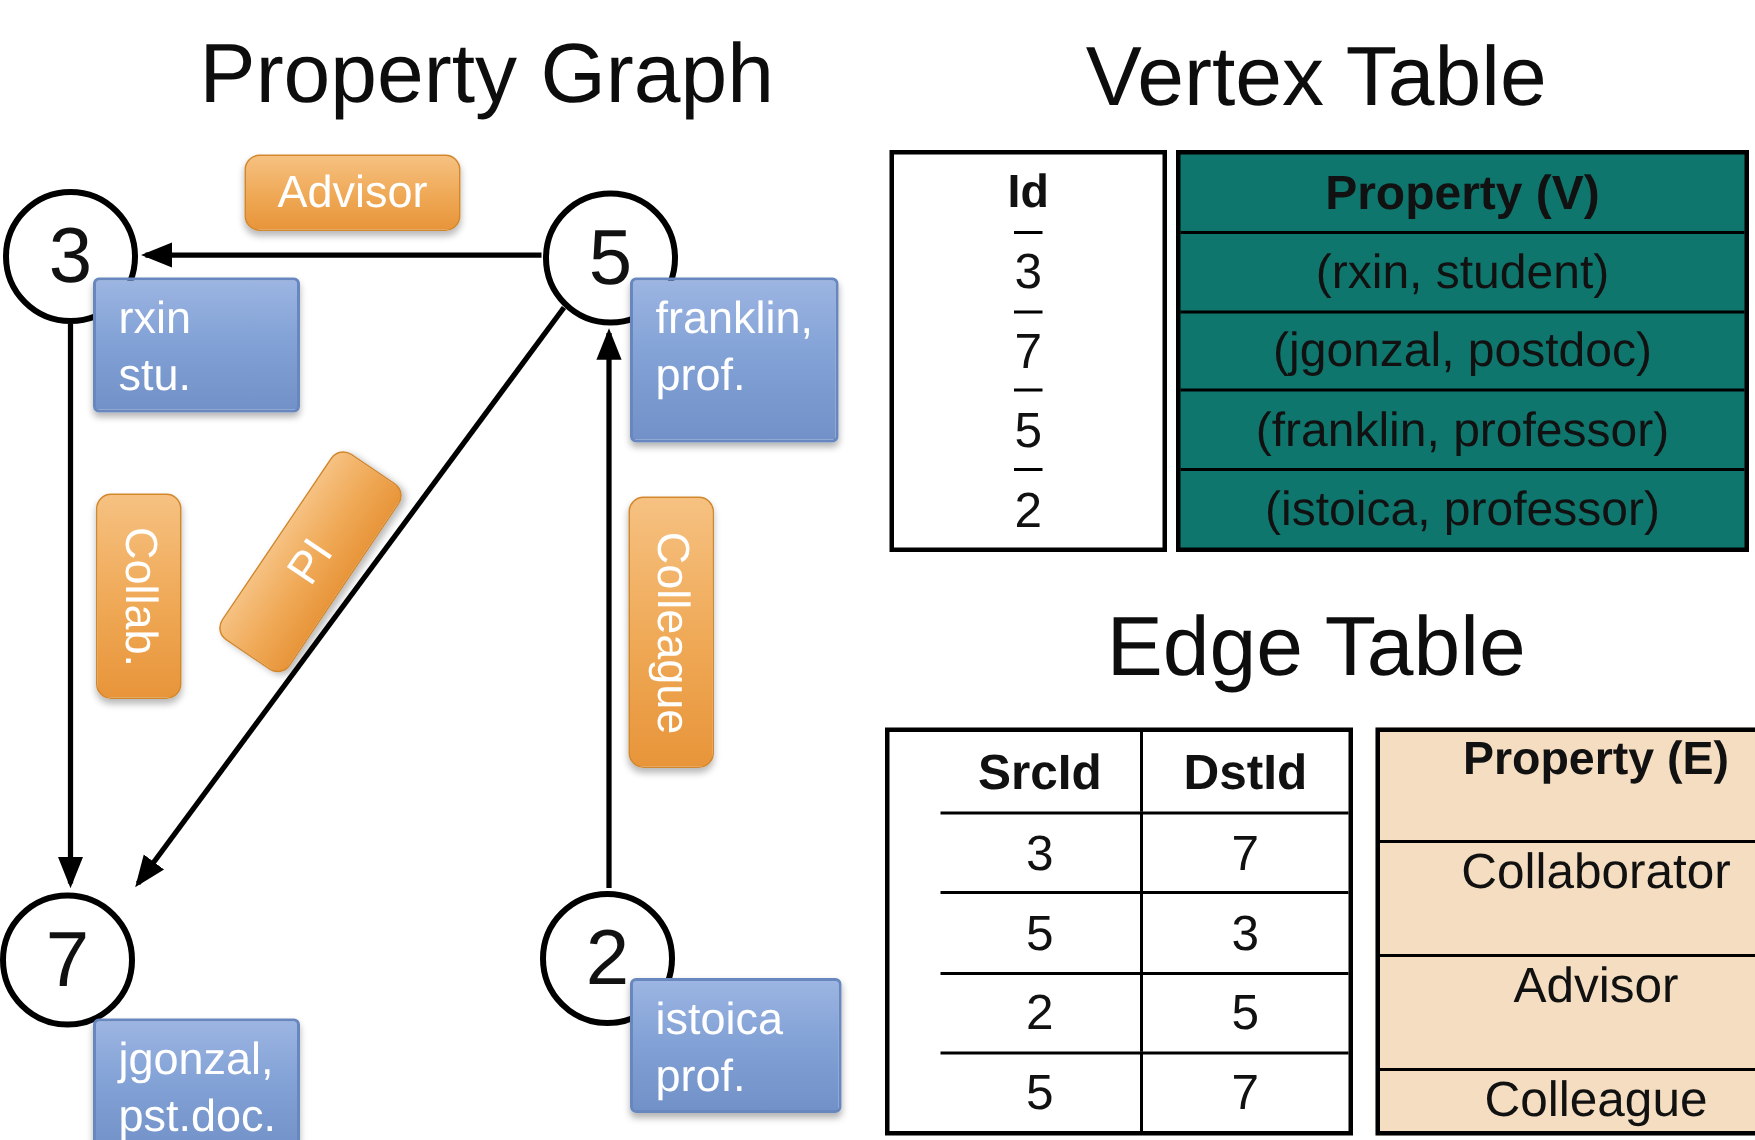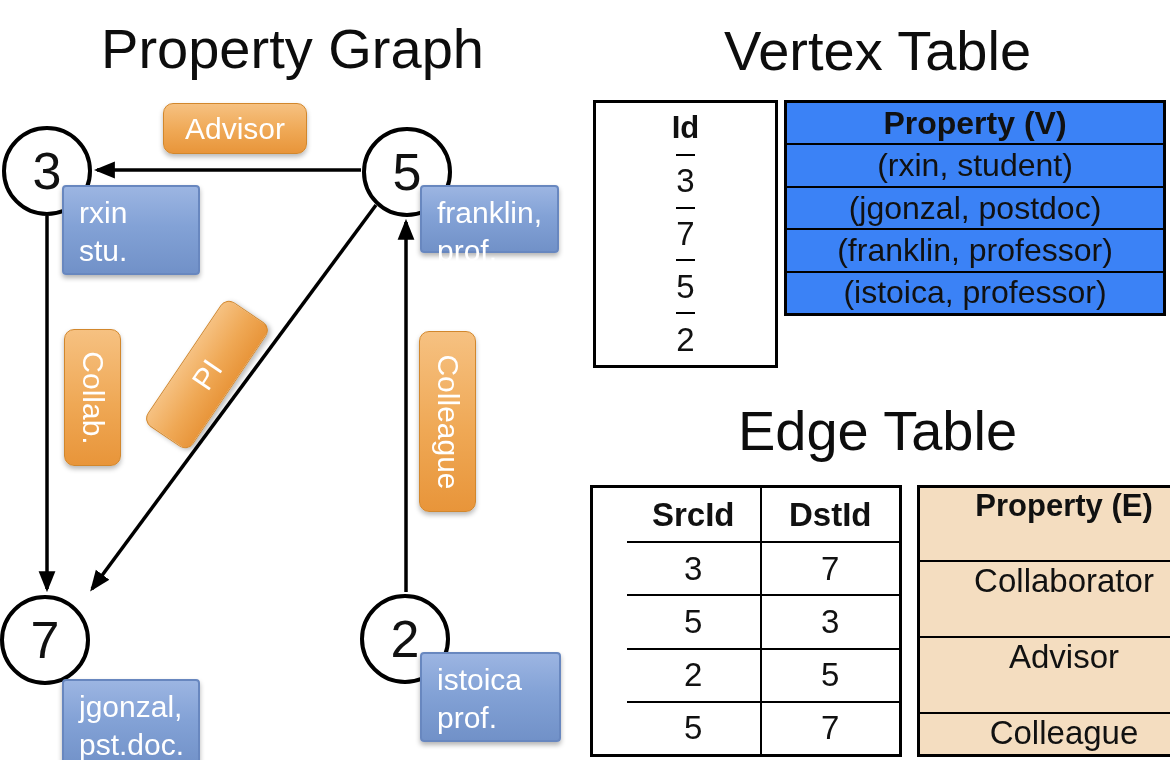--- a/index.html
+++ b/index.html
@@ -13,21 +13,21 @@
   }
   .title {
     position: absolute;
     text-align: center;
     font-size: 56px;
     font-weight: 400;
     color: #0d0d0d;
     letter-spacing: 0px;
     white-space: nowrap;
   }
-  #graph-title  { left: 0px;   top: 16px;  width: 585px; }
+  #graph-title  { left: 0px;   top: 16px;  width: 585px; padding-left: 32px; }
   #vertex-title { left: 585px; top: 18px;  width: 585px; }
   #edge-title   { left: 585px; top: 398px; width: 585px; }
 
   
   #edges-svg { position: absolute; left: 0; top: 0; z-index: 1; }
 
   .node {
     position: absolute;
     box-sizing: border-box;
     width: 90px; height: 90px;
@@ -50,21 +50,21 @@
     border-radius: 4px;
     border: 2px solid #6887bf;
     background: linear-gradient(180deg, #9cb5e2 0%, #83a2d6 45%, #7191c8 100%);
     color: #ffffff;
     font-size: 30px;
     line-height: 38px;
     padding: 7px 6px 0 15px;
     box-shadow: 0 3px 5px rgba(0,0,0,0.30);
   }
   #vlabel-3 { left: 62px;  top: 185px; width: 138px; height: 90px; }
-  #vlabel-5 { left: 420px; top: 185px; width: 139px; height: 68px; }
+  #vlabel-5 { left: 420px; top: 185px; width: 139px; height: 110px; }
   #vlabel-7 { left: 62px;  top: 651px; width: 138px; height: 91px; margin-top: 28px; }
   #vlabel-2 { left: 420px; top: 652px; width: 141px; height: 90px; }
   .vlabel span { display: block; }
 
   .elabel {
     position: absolute;
     box-sizing: border-box;
     z-index: 3;
     border-radius: 10px;
     border: 1px solid #d2872c;
@@ -93,21 +93,21 @@
     flex: 1;
     display: flex; align-items: center; justify-content: center;
     font-size: 33px; color: #111111;
     border-top: 2.5px solid #000000;
     white-space: nowrap;
   }
   .tcol .cell:first-child { border-top: none; }
   .cell.hdr { font-weight: bold; font-size: 31px; }
 
   #vertex-id-col   { left: 593px; top: 100px; width: 185px; height: 268px; align-items: center; }
-  #vertex-prop-col { left: 784px; top: 100px; width: 382px; height: 216px; background: #3b82f6; }
+  #vertex-prop-col { left: 784px; top: 100px; width: 382px; height: 268px; background: #0f766e; }
   #vertex-prop-col .cell { font-size: 32px; }
 
   .egrid {
     position: absolute;
     box-sizing: border-box;
     border: 3px solid #000000;
     display: grid;
     grid-template-columns: 152fr 160fr;
     grid-auto-rows: 1fr;
     background: #ffffff;

